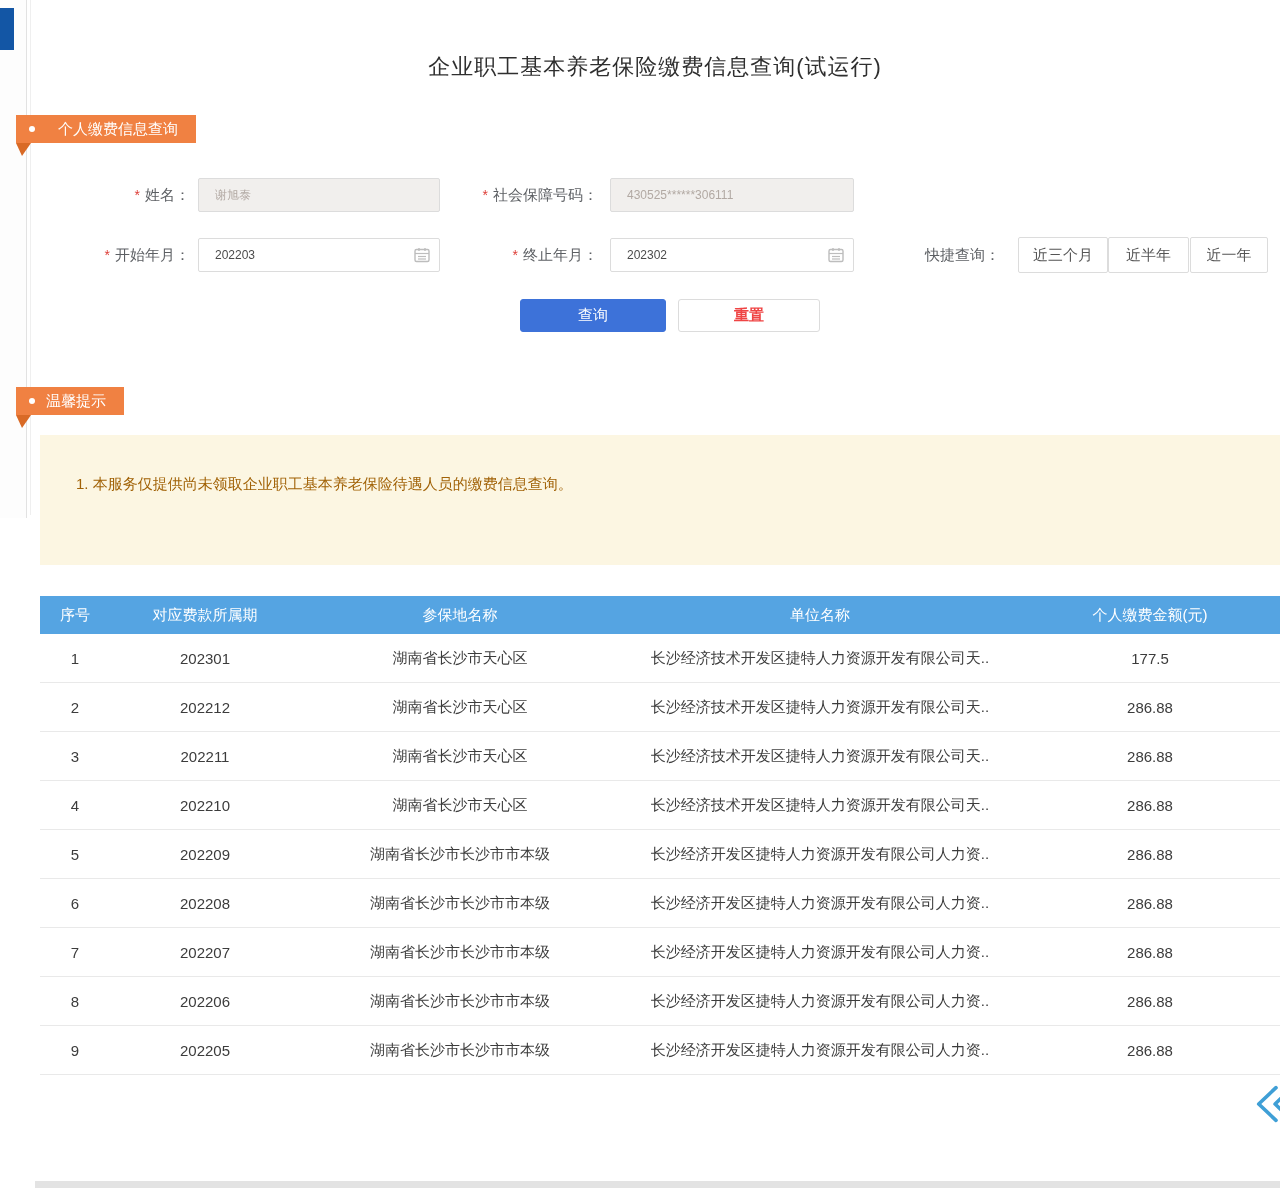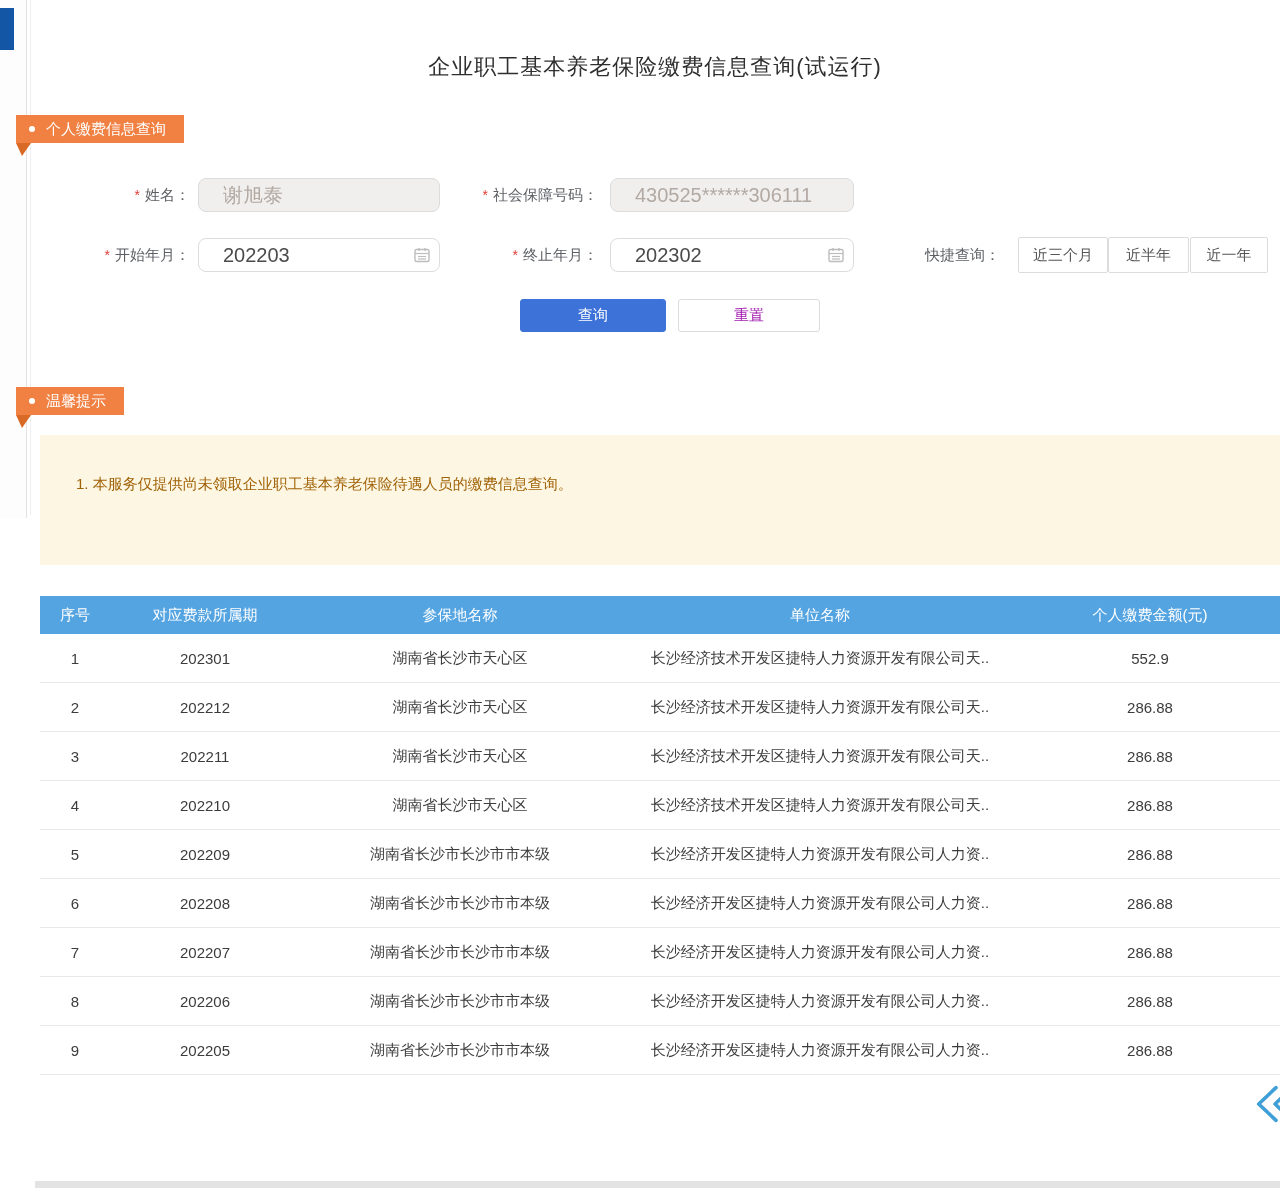--- a/index.html
+++ b/index.html
@@ -19,27 +19,27 @@
   .page-title{position:absolute;left:30px;right:0;top:52px;text-align:center;font-size:22px;font-weight:500;color:#2f2f2f;letter-spacing:1px;}
 
   
   .tag{position:absolute;left:16px;height:28px;background:#F08142;color:#fff;font-size:15px;display:flex;align-items:center;padding:0 18px 0 13px;box-sizing:border-box;}
   .tag .dot{width:6px;height:6px;border-radius:50%;background:#fff;margin-right:11px;flex:0 0 auto;}
   .tag-fold{position:absolute;left:16px;width:15px;height:13px;background:#D96A26;clip-path:polygon(0 0,100% 0,40% 100%);}
 
   
   .f-label{position:absolute;height:34px;display:flex;align-items:center;justify-content:flex-end;font-size:15px;color:#5c5f63;}
   .req{color:#DE3E38;margin-right:5px;font-size:14px;}
-  .f-input{position:absolute;height:34px;box-sizing:border-box;border:1px solid #DCDCDC;border-radius:8px;background:#fff;font-size:20px;color:#4b4b4b;padding:0 30px 0 24px;outline:none;font-family:inherit;}
+  .f-input{position:absolute;height:34px;box-sizing:border-box;border:1px solid #DCDCDC;border-radius:2px;background:#fff;font-size:12px;color:#4b4b4b;padding:0 30px 0 16px;outline:none;font-family:inherit;}
   .f-input.disabled{background:#F1EFED;color:#B2A9A3;padding-right:12px;}
   .cal-icon{position:absolute;width:18px;height:18px;cursor:pointer;}
   .quick-btn{position:absolute;height:36px;box-sizing:border-box;border:1px solid #DCDCDC;background:#fff;color:#555;font-size:15px;display:flex;align-items:center;justify-content:center;cursor:pointer;border-radius:2px;}
   .btn{position:absolute;height:33px;box-sizing:border-box;border-radius:3px;font-size:15px;display:flex;align-items:center;justify-content:center;cursor:pointer;}
   .btn-primary{background:#3D72D9;color:#fff;border:1px solid #3D72D9;}
-  .btn-plain{background:#fff;color:#a21caf;border:1px solid #DCDCDC;}
+  .btn-plain{background:#fff;color:#ef4444;border:1px solid #DCDCDC;font-weight:bold;}
 
   
   .notice{position:absolute;left:40px;right:0;top:435px;height:130px;background:#FCF6E2;box-sizing:border-box;padding:36px 20px 0 36px;}
   .notice-line{color:#a16207;font-size:15px;line-height:26px;font-weight:500;}
 
   
   .pay-table{position:absolute;left:40px;right:0;top:596px;border-collapse:collapse;width:1240px;table-layout:fixed;}
   .pay-table th{background:#55A4E2;color:#fff;font-weight:400;font-size:15px;height:38px;text-align:center;padding:0;}
   .pay-table td{height:48px;text-align:center;font-size:15px;color:#3c3c3c;border-bottom:1px solid #E9E9E9;padding:0 6px;white-space:nowrap;overflow:hidden;}
   .pay-table col.c1{width:70px;} .pay-table col.c2{width:190px;} .pay-table col.c3{width:320px;} .pay-table col.c4{width:400px;}
@@ -50,21 +50,21 @@
 </head>
 <body>
 
 <div class="side-strip"></div>
 <div class="panel-left-border"></div>
 <div class="blue-corner"></div>
 <div class="bottom-bar"></div>
 
 <div class="page-title">企业职工基本养老保险缴费信息查询(试运行)</div>
 
-<div class="tag" style="top:115px;">
+<div class="tag" style="top:115px;gap:12px;">
   <span class="dot"></span>
   <span>个人缴费信息查询</span>
 </div>
 <div class="tag-fold" style="top:143px;"></div>
 
 <div class="f-label" style="left:60px;top:178px;width:130px;">
   <span class="req">*</span>
   <span>姓名：</span>
 </div>
 <input class="f-input disabled" style="left: 198px; top: 178px; width: 242px;" readonly="" value="谢旭泰">
@@ -137,21 +137,21 @@
       <th>单位名称</th>
       <th>个人缴费金额(元)</th>
     </tr>
   </thead>
   <tbody>
       <tr>
         <td>1</td>
         <td>202301</td>
         <td>湖南省长沙市天心区</td>
         <td>长沙经济技术开发区捷特人力资源开发有限公司天..</td>
-        <td>552.9</td>
+        <td>177.5</td>
       </tr>
       <tr>
         <td>2</td>
         <td>202212</td>
         <td>湖南省长沙市天心区</td>
         <td>长沙经济技术开发区捷特人力资源开发有限公司天..</td>
         <td>286.88</td>
       </tr>
       <tr>
         <td>3</td>

